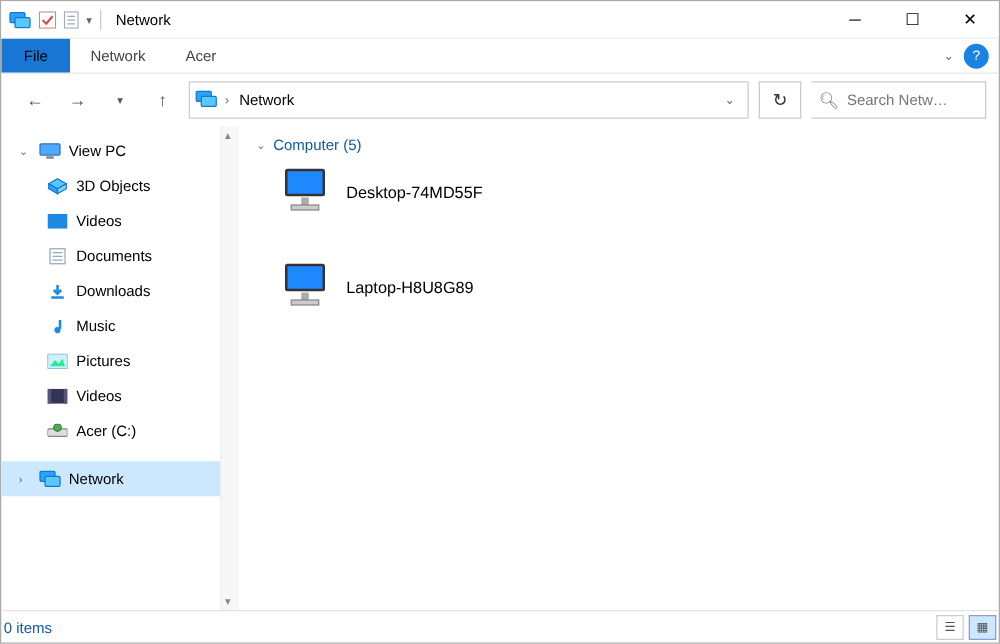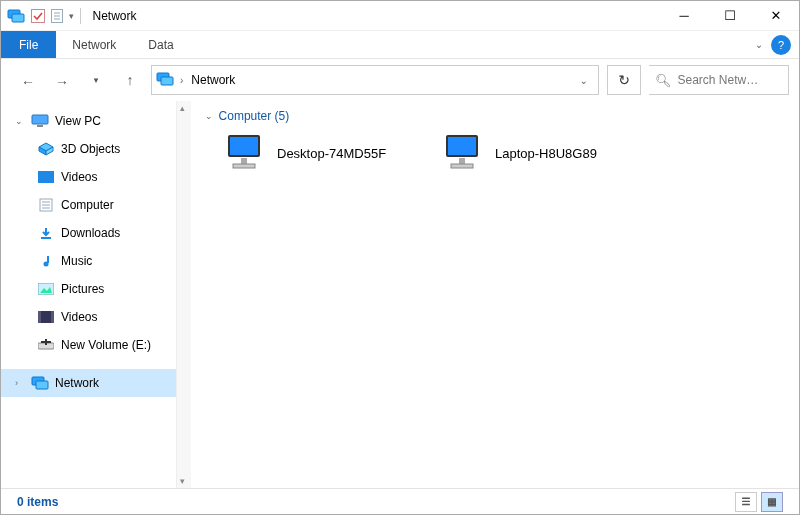--- a/index.html
+++ b/index.html
@@ -9,21 +9,21 @@
 .titlebar { height: 30px; display: flex; align-items: center; background: #fff; border-bottom: 1px solid #eee; }
 .titlebar .qat { display: flex; align-items: center; gap: 6px; padding: 0 6px; }
 .titlebar .qat .sep { width: 1px; height: 16px; background: #ccc; }
 .titlebar .title { margin-left: 6px; color: #000; }
 .titlebar .winbtns { margin-left: auto; display: flex; }
 .titlebar .winbtns div { width: 46px; height: 30px; display: flex; align-items: center; justify-content: center; color: #000; font-size: 13px; }
 .app-icon svg, .check-icon svg, .doc-icon svg { display: block; }
 
 
 .ribbon { height: 28px; display: flex; align-items: stretch; border-bottom: 1px solid #e5e5e5; padding-right: 8px; }
-.ribbon .filetab { background: #1976d2; color: #ffffff; padding: 0 18px; display: flex; align-items: center; }
+.ribbon .filetab { background: #1976d2; color: #000000; padding: 0 18px; display: flex; align-items: center; }
 .ribbon .tab { color: #444; padding: 0 16px; display: flex; align-items: center; }
 .ribbon .spacer { flex: 1; }
 .ribbon .chev { width: 24px; display:flex; align-items:center; justify-content:center; font-size:10px; color:#666; }
 .ribbon .help { width: 20px; height: 20px; border-radius: 50%; background:#1a82e2; color:#fff; display:flex; align-items:center; justify-content:center; font-size:11px; align-self:center; }
 
 
 .navrow { height: 42px; display: flex; align-items: center; gap: 8px; padding: 0 10px 0 14px; }
 .navbtn { width: 26px; height: 26px; display: flex; align-items: center; justify-content: center; color:#555; font-size:14px; }
 .addr { flex: 1; height: 30px; border: 1px solid #ccc; display: flex; align-items: center; padding: 0 4px; gap:6px; }
 .addr .crumb { color:#000; padding: 0 2px; }
@@ -43,26 +43,26 @@
 .side-item .exp { width:10px; font-size:9px; color:#666; }
 .side-item .ic { width:18px; display:flex; justify-content:center; }
 .side-item .txt { white-space:nowrap; overflow:hidden; text-overflow:ellipsis; }
 .vscroll { width:15px; border-left:1px solid #eee; background:#f7f7f7; position:relative; }
 .vscroll::before { content:'▴'; position:absolute; top:2px; left:3px; font-size:9px; color:#888; }
 .vscroll::after  { content:'▾'; position:absolute; bottom:2px; left:3px; font-size:9px; color:#888; }
 
 .content { flex:1; padding: 8px 14px; }
 .grouphdr { display:flex; align-items:center; gap:6px; color:#1259a5; margin-bottom:6px; }
 .grouphdr .exp { font-size:9px; color:#666; }
-.items { display:flex; gap:28px; flex-wrap:wrap; padding-left:18px; }
+.items { display:flex; gap:28px; flex-wrap:wrap; padding-left:18px;flex-direction:column; }
 .netitem { display:flex; align-items:center; gap:10px; height:48px; width:190px; }
 .netitem .lbl { color:#000; font-size:13px; }
 
 
-.statusbar { position:absolute; bottom:0; left:0; right:0; height:26px; border-top:1px solid #e3e3e3; display:flex; align-items:center; padding:0 16px; font-size:12px; color:#1259a5;font-weight:bold; }
+.statusbar { position:absolute; bottom:0; left:0; right:0; height:26px; border-top:1px solid #e3e3e3; display:flex; align-items:center; padding:0 2px; font-size:12px; color:#1259a5; }
 .statusbar .spacer { flex:1; }
 .statusbar .viewbtn { width:22px; height:20px; border:1px solid #ccc; margin-left:4px; display:flex; align-items:center; justify-content:center; font-size:10px; color:#555; }
 .statusbar .viewbtn.sel { background:#cce8ff; border-color:#99c; }
 </style>
 </head>
 <body>
 
 <div class="titlebar">
   <div class="qat">
     <span class="app-icon">
@@ -92,21 +92,21 @@
   <div class="winbtns">
     <div>─</div>
     <div>☐</div>
     <div>✕</div>
   </div>
 </div>
 
 <div class="ribbon">
   <div class="filetab">File</div>
   <div class="tab">Network</div>
-  <div class="tab">Data</div>
+  <div class="tab">Acer</div>
   <div class="spacer"></div>
   <div class="chev">⌄</div>
   <div class="help">?</div>
 </div>
 
 <div class="navrow">
   <div class="navbtn">←</div>
   <div class="navbtn">→</div>
   <div class="navbtn" style="font-size:9px;">▾</div>
   <div class="navbtn">↑</div>
@@ -162,21 +162,21 @@
     </div>
     <div class="side-item indent">
       <span class="ic">
           <svg width="14" height="14">
             <rect x="1" y="1" width="12" height="12" fill="#fff" stroke="#9ab"></rect>
             <line x1="3" y1="4" x2="11" y2="4" stroke="#9ab"></line>
             <line x1="3" y1="7" x2="11" y2="7" stroke="#9ab"></line>
             <line x1="3" y1="10" x2="11" y2="10" stroke="#9ab"></line>
           </svg>
         </span>
-      <span class="txt">Computer</span>
+      <span class="txt">Documents</span>
     </div>
     <div class="side-item indent">
       <span class="ic">
           <svg width="14" height="14">
             <path d="M7 2 v6 M4 6 l3 3 l3 -3" stroke="#1e88e5" stroke-width="2" fill="none"></path>
             <rect x="2" y="11" width="10" height="2" fill="#1e88e5"></rect>
           </svg>
         </span>
       <span class="txt">Downloads</span>
     </div>
@@ -205,24 +205,24 @@
             <rect x="0" y="0" width="3" height="12" fill="#557"></rect>
             <rect x="13" y="0" width="3" height="12" fill="#557"></rect>
           </svg>
         </span>
       <span class="txt">Videos</span>
     </div>
     <div class="side-item indent">
       <span class="ic">
           <svg width="16" height="12">
             <rect x="0" y="4" width="16" height="6" rx="1" fill="#ddd" stroke="#888"></rect>
-            <path d="M3 3 h10 M8 0 v6" stroke="#333" stroke-width="2"></path>
-          </svg>
-        </span>
-      <span class="txt">New Volume (E:)</span>
+            <circle cx="8" cy="3" r="3" fill="#5a5" stroke="#383"></circle>
+          </svg>
+        </span>
+      <span class="txt">Acer (C:)</span>
     </div>
 
     <div style="height:10px"></div>
     <div class="side-item sel">
       <span class="exp">›</span>
       <span class="ic">
         <svg width="18" height="14" viewBox="0 0 18 14">
             <rect x="1" y="1" width="12" height="8" rx="1" fill="#29a3ff" stroke="#1477c9"></rect>
             <rect x="5" y="5" width="12" height="8" rx="1" fill="#5cc6ff" stroke="#1477c9"></rect>
           </svg>

